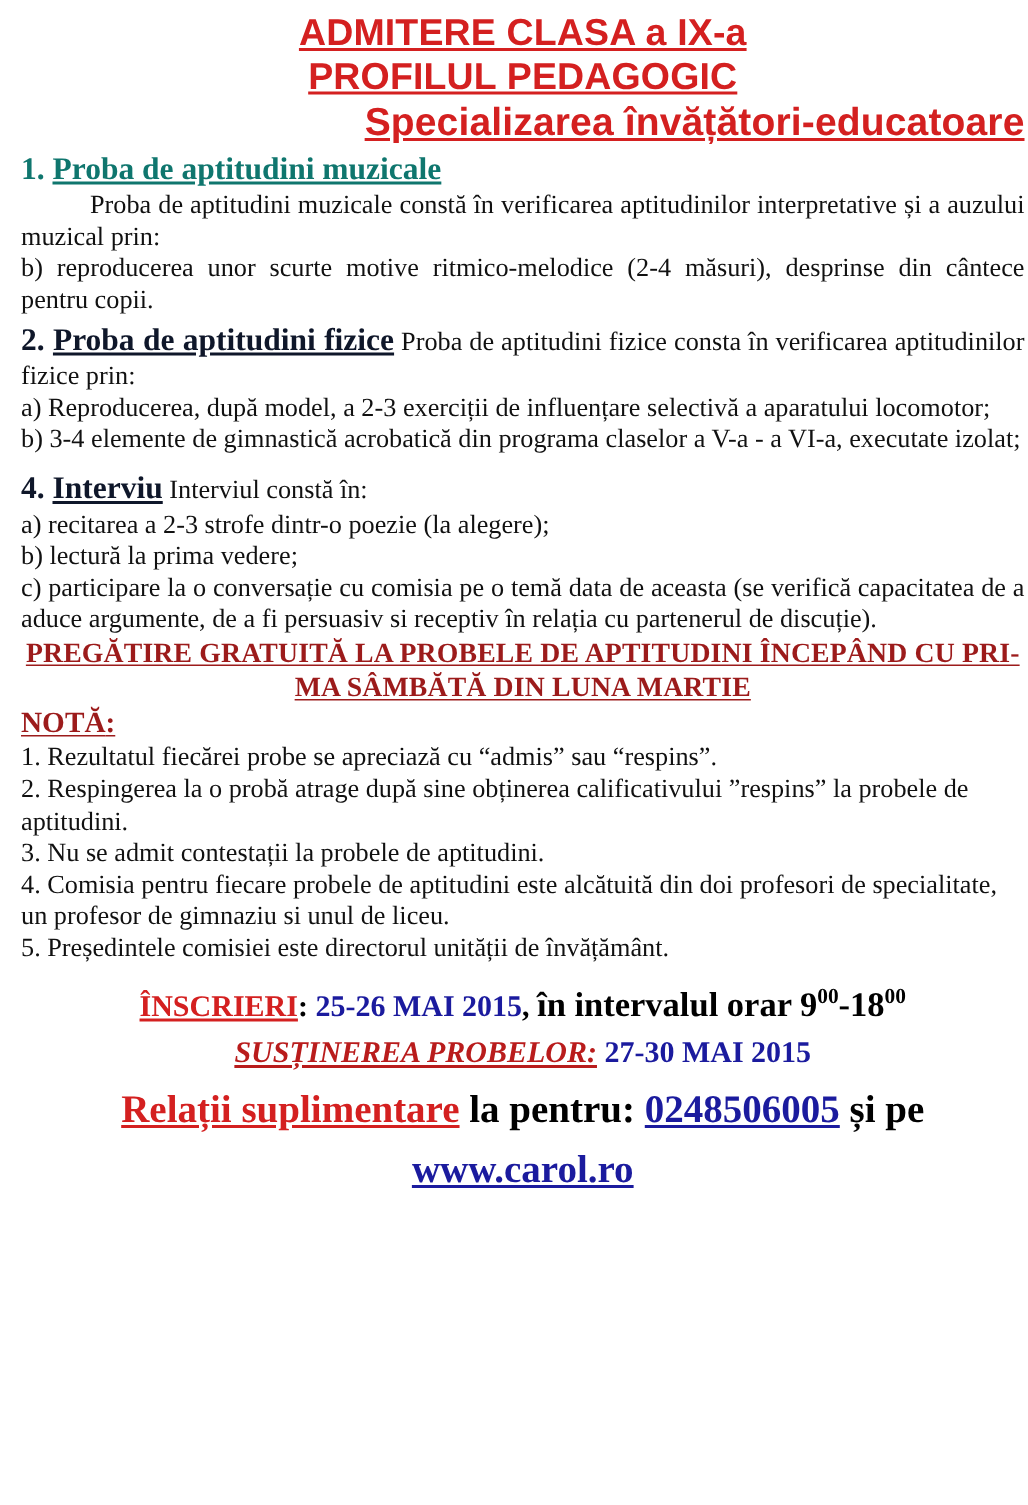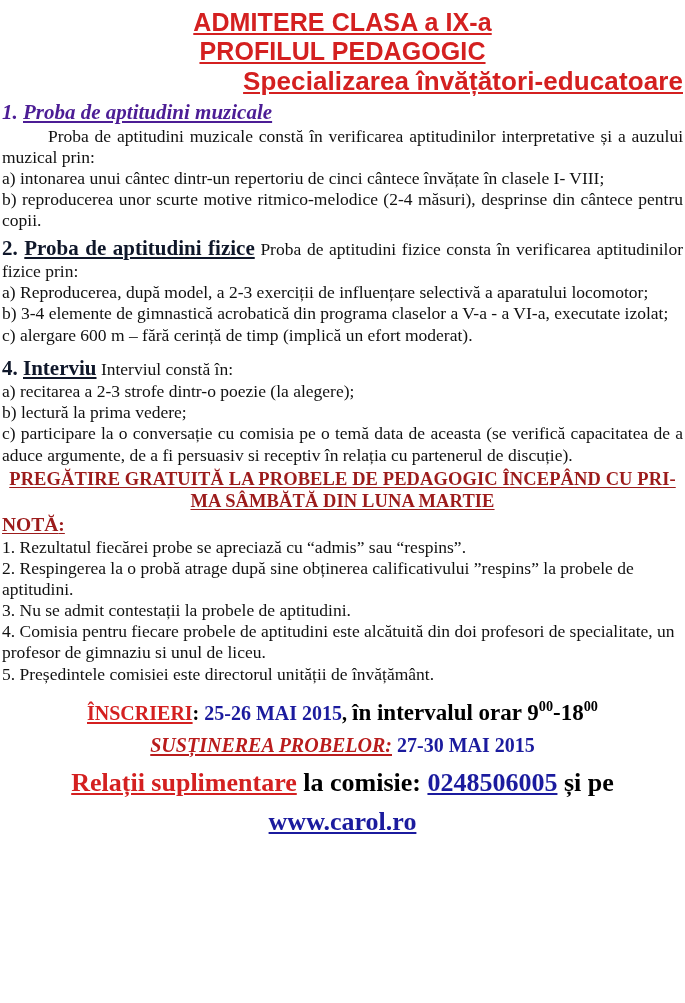--- a/index.html
+++ b/index.html
@@ -15,21 +15,21 @@
     font-family: "Liberation Serif", "DejaVu Serif", serif;
     color: #000000;
     -webkit-font-smoothing: antialiased;
   }
 
   .page {
     position: relative;
     width: 685px;
     height: 979px;
     box-sizing: border-box;
-    padding: 0 2px 0 2px;
+    padding: 0 2px 0 14px;
   }
 
   
   .title-block {
     text-align: center;
     padding-top: 8px;
   }
   .title-line {
     font-family: "Liberation Sans", "DejaVu Sans", sans-serif;
     font-weight: bold;
@@ -43,24 +43,23 @@
   .title-line.l1 { font-size: 25px; }
   .title-line.l2 { font-size: 25px; }
   .title-line.l3 { font-size: 26px; text-align: right; }
 
   
   .section {
     margin-top: 4px;
   }
   .sec-head {
     font-weight: bold;
-    color: #4c1d95;
+    color: #0f766e;
     font-size: 21px;
     line-height: 1.22;
-    font-style: italic;
   }
   .sec-head .num {
     text-decoration: none;
   }
   .sec-head .lbl {
     text-decoration: underline;
     text-underline-offset: 2px;
   }
 
   .para {
@@ -175,47 +174,45 @@
     <div class="title-line l2">PROFILUL PEDAGOGIC</div>
     <div class="title-line l3">Specializarea învățători-educatoare</div>
   </div>
 
   <div class="section">
     <div class="sec-head">
       <span class="num">1.</span>
       <span class="lbl">Proba de aptitudini muzicale</span>
     </div>
     <p class="para indent" style="margin:0;">Proba de aptitudini muzicale constă în verificarea aptitudinilor interpretative și a auzului muzical prin:</p>
-    <p class="para" style="margin:0;">a) intonarea unui cântec dintr-un repertoriu de cinci cântece învățate în clasele I- VIII;</p>
     <p class="para" style="margin:0;">b) reproducerea unor scurte motive ritmico-melodice (2-4 măsuri), desprinse din cântece pentru copii.</p>
   </div>
 
   <div class="section">
     <p class="inline-head-para" style="margin:0;">
       <span class="sec-head-inline"><span class="num">2.</span> <span class="lbl">Proba de aptitudini fizice</span></span>
       <span>Proba de aptitudini fizice consta în verificarea aptitudinilor fizice prin:</span>
     </p>
     <p class="para" style="margin:0;">a) Reproducerea, după model, a 2-3 exerciții de influențare selectivă a aparatului locomotor;</p>
     <p class="para" style="margin:0;">b) 3-4 elemente de gimnastică acrobatică din programa claselor a V-a - a VI-a, executate izolat;</p>
-    <p class="para" style="margin:0;">c) alergare 600 m – fără cerință de timp (implică un efort moderat).</p>
   </div>
 
 
   <div class="section" style="margin-top:10px;">
     <p class="inline-head-para" style="margin:0;">
       <span class="sec-head-inline"><span class="num">4.</span> <span class="lbl">Interviu</span></span>
       <span>Interviul constă în:</span>
     </p>
     <p class="para tight" style="margin:0;">a) recitarea a 2-3 strofe dintr-o poezie (la alegere);</p>
     <p class="para tight" style="margin:0;">b) lectură la prima vedere;</p>
     <p class="para" style="margin:0;">c) participare la o conversație cu comisia pe o temă data de aceasta (se verifică capacitatea de a aduce argumente, de a fi persuasiv si receptiv în relația cu partenerul de discuție).</p>
   </div>
 
   <div class="pregatire">
-    <div><span>PREGĂTIRE GRATUITĂ LA PROBELE DE PEDAGOGIC ÎNCEPÂND CU PRI-</span></div>
+    <div><span>PREGĂTIRE GRATUITĂ LA PROBELE DE APTITUDINI ÎNCEPÂND CU PRI-</span></div>
     <div><span>MA SÂMBĂTĂ DIN LUNA MARTIE</span></div>
   </div>
 
   <div class="nota-head"><span>NOTĂ</span><span>:</span></div>
   <div class="nota-list">
     <p class="para tight" style="margin:0;">1. Rezultatul fiecărei probe se apreciază cu “admis” sau “respins”.</p>
     <p class="para" style="margin:0;">2. Respingerea la o probă atrage după sine obținerea calificativului ”respins” la probele de aptitudini.</p>
     <p class="para tight" style="margin:0;">3. Nu se admit contestații la probele de aptitudini.</p>
     <p class="para tight" style="margin:0;">4. Comisia pentru fiecare probele de aptitudini este alcătuită din doi profesori de specialitate, un profesor de gimnaziu si unul de liceu.</p>
     <p class="para tight" style="margin:0;">5. Președintele comisiei este directorul unității de învățământ.</p>
@@ -229,21 +226,21 @@
       <span class="small-b nowrap"><span>în intervalul orar 9</span><sup>00</sup><span>-18</span><sup>00</sup></span>
     </div>
 
     <div class="foot-line f2">
       <span class="darkred-u">SUSȚINEREA PROBELOR:</span>
       <span class="blue-b">27-30 MAI 2015</span>
     </div>
 
     <div class="foot-line f3" style="margin-top:6px;">
       <span class="red-u">Relații suplimentare</span>
-      <span class="black-b">la comisie:</span>
+      <span class="black-b">la pentru:</span>
       <span class="blue-u">0248506005</span>
       <span class="black-b">și pe</span>
     </div>
 
     <div class="foot-line f4">
       <span class="blue-u">www.carol.ro</span>
     </div>
 
   </div>
 

